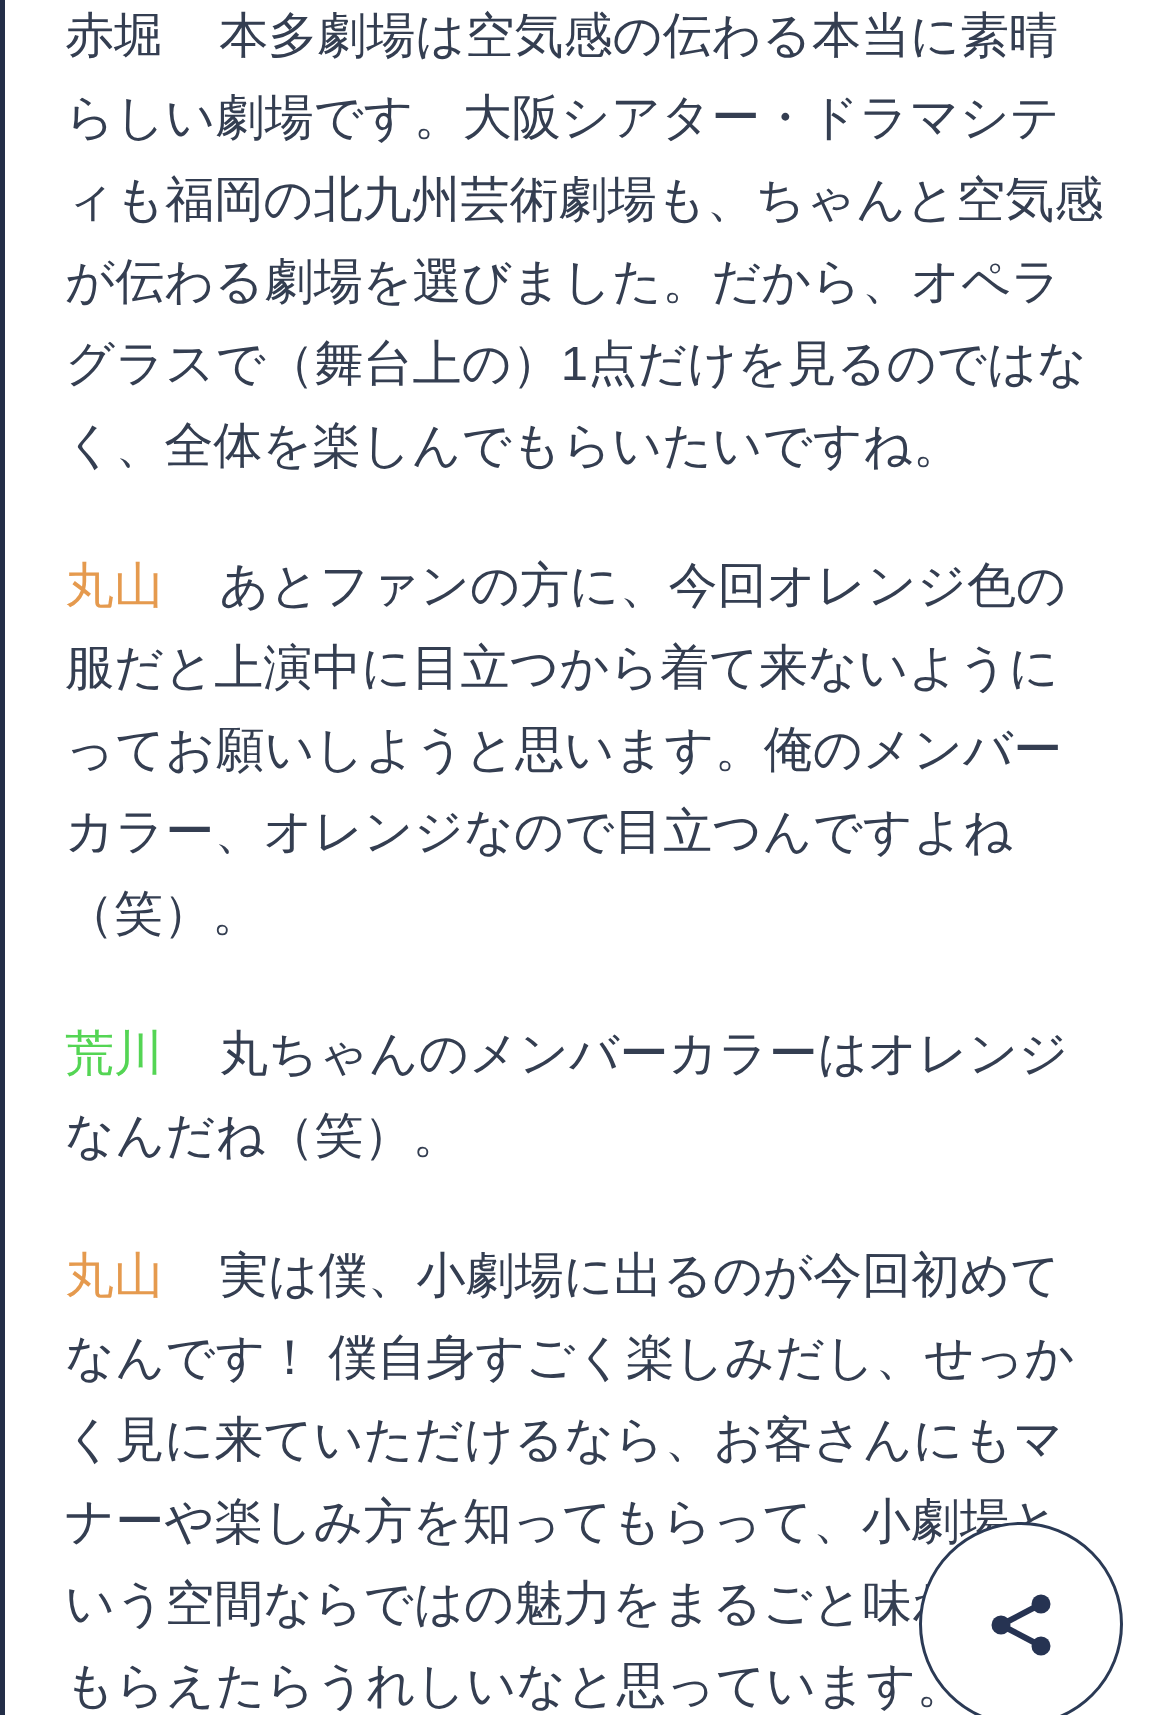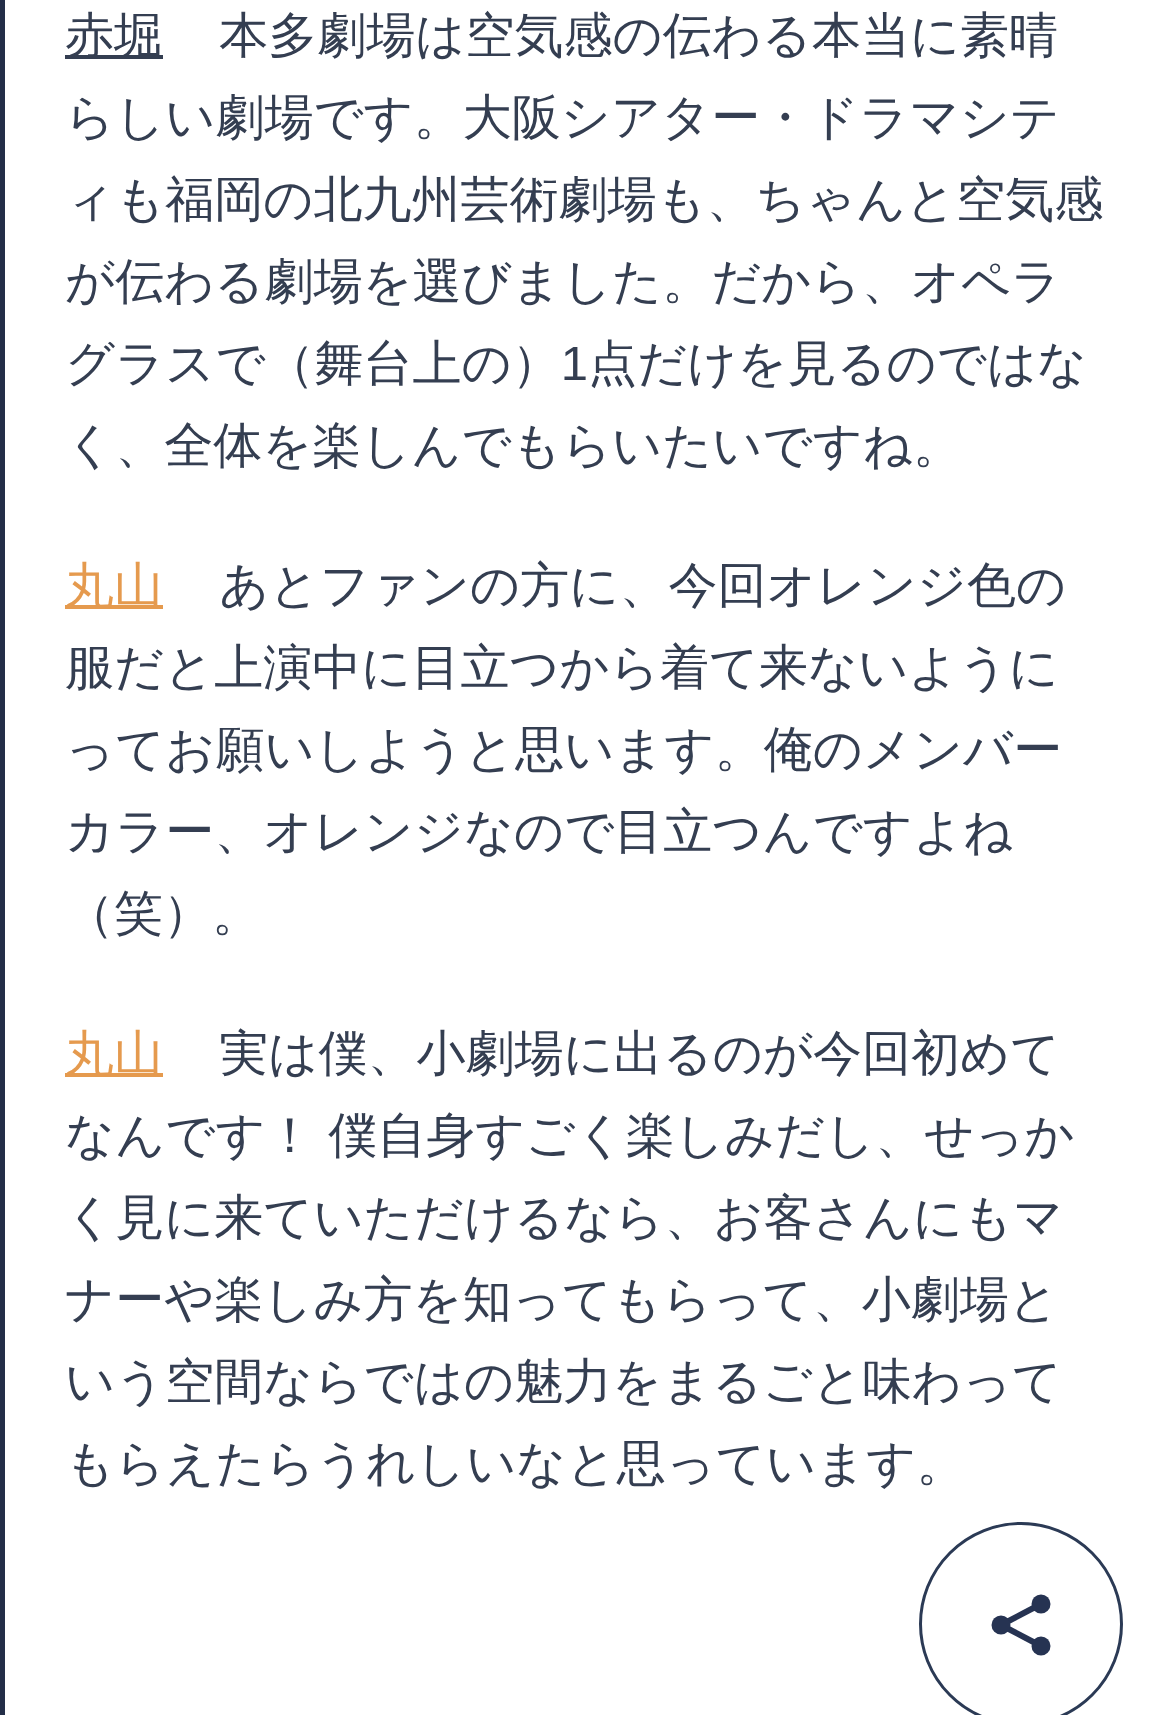--- a/index.html
+++ b/index.html
@@ -38,21 +38,20 @@
     line-height: 82px;
     letter-spacing: 0;
     text-align: left;
   }
   .para {
     margin: 0 0 58px 0;
   }
   .speaker {
     margin-right: 1.15em;
     font-weight: 400;
-    text-decoration: underline;
   }
   .share-btn {
     position: absolute;
     left: 919px;
     top: 1522px;
     width: 204px;
     height: 204px;
     border-radius: 50%;
     background: #ffffff;
     border: 3px solid #2b3a55;
@@ -78,20 +77,23 @@
   <main class="content">
 
     <p class="para">
       <span class="speaker" style="color: rgb(52, 62, 81);">赤堀</span><span>本多劇場は空気感の伝わる本当に素晴らしい劇場です。大阪シアター・ドラマシティも福岡の北九州芸術劇場も、ちゃんと空気感が伝わる劇場を選びました。だから、オペラグラスで（舞台上の）1点だけを見るのではなく、全体を楽しんでもらいたいですね。</span>
     </p>
 
     <p class="para">
       <span class="speaker" style="color: rgb(229, 154, 78);">丸山</span><span>あとファンの方に、今回オレンジ色の服だと上演中に目立つから着て来ないようにってお願いしようと思います。俺のメンバーカラー、オレンジなので目立つんですよね（笑）。</span>
     </p>
 
+    <p class="para">
+      <span class="speaker" style="color: rgb(84, 213, 84);">荒川</span><span>丸ちゃんのメンバーカラーはオレンジなんだね（笑）。</span>
+    </p>
 
     <p class="para">
       <span class="speaker" style="color: rgb(229, 154, 78);">丸山</span><span>実は僕、小劇場に出るのが今回初めてなんです！ 僕自身すごく楽しみだし、せっかく見に来ていただけるなら、お客さんにもマナーや楽しみ方を知ってもらって、小劇場という空間ならではの魅力をまるごと味わってもらえたらうれしいなと思っています。</span>
     </p>
 
   </main>
 
   <button class="share-btn" aria-label="share">
     <svg width="62" height="64" viewBox="0 0 62 64" xmlns="http://www.w3.org/2000/svg">
       <g stroke="#263352" stroke-width="6" fill="#263352">

